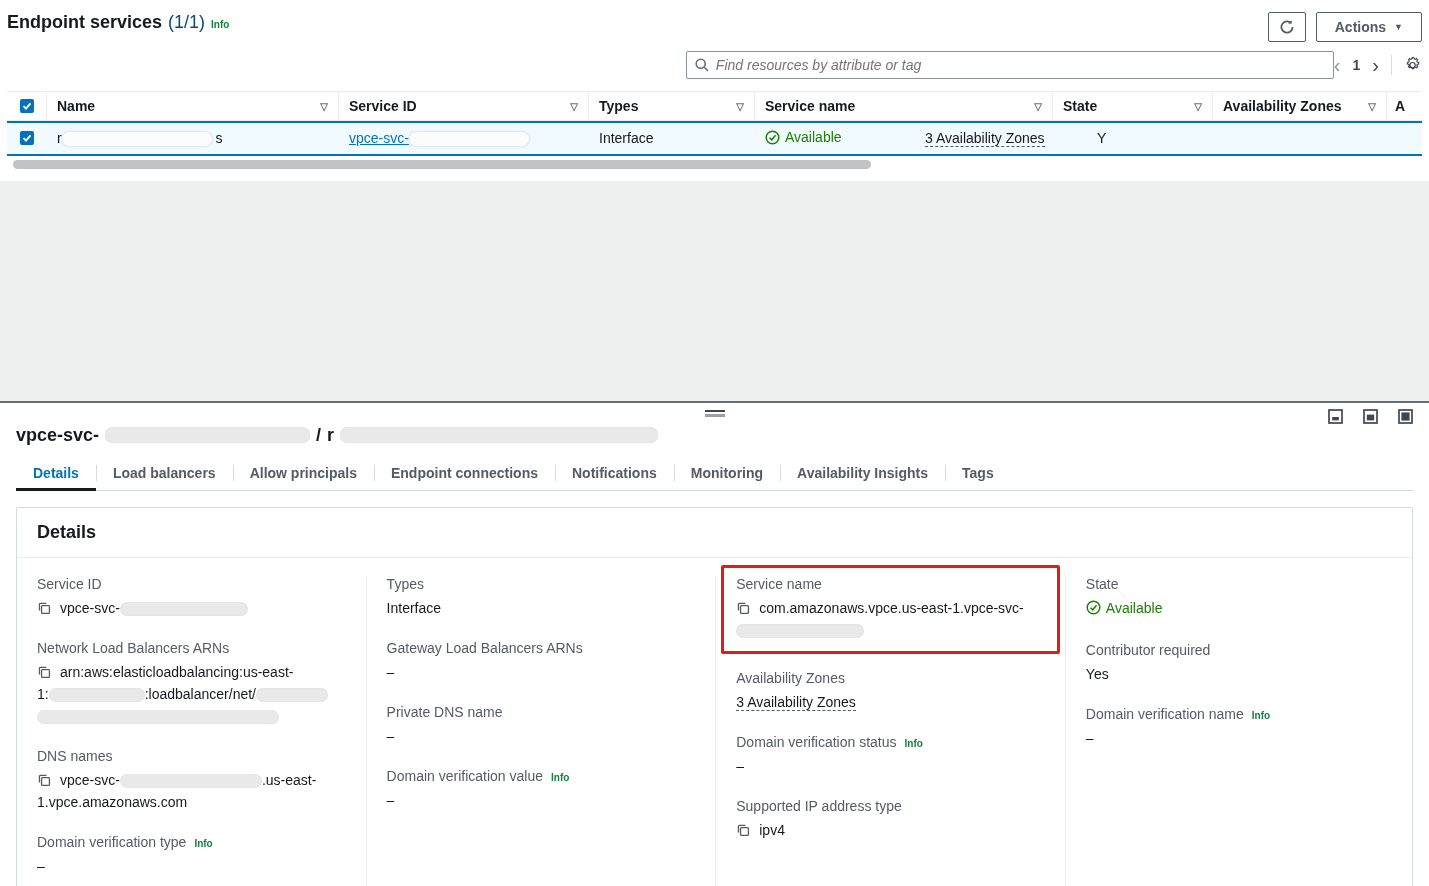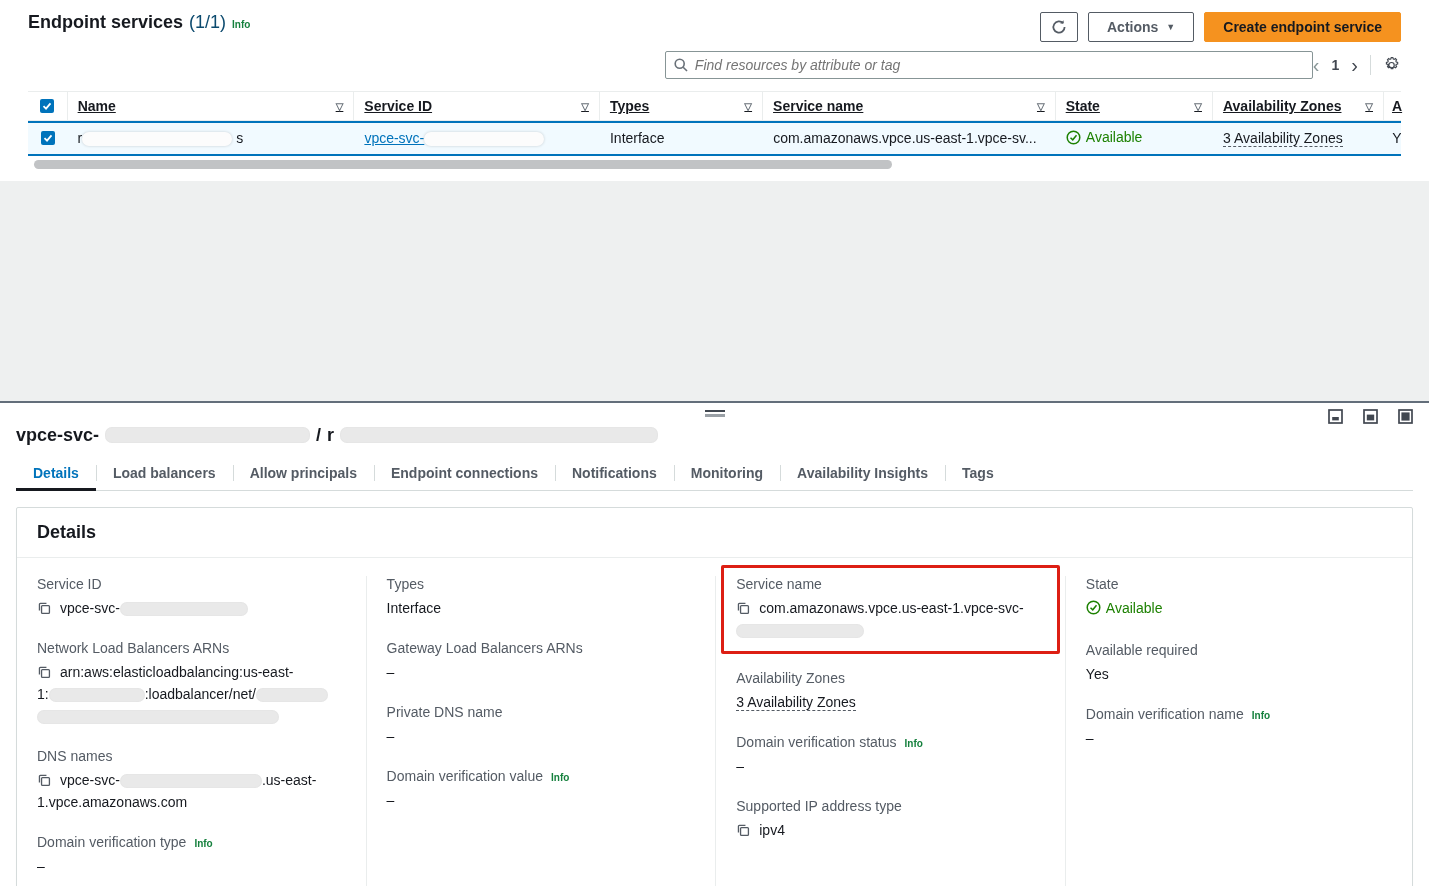--- a/index.html
+++ b/index.html
@@ -1,20 +1,20 @@
 <!DOCTYPE html>
 <html><head>
 <meta charset="utf-8">
 <style>
   * { margin:0; padding:0; box-sizing:border-box; }
   html,body { width:1429px; height:886px; overflow:hidden; background:#fff;
     font-family:"Liberation Sans", sans-serif; font-size:14px; color:#16191f; }
 
   
-  .top-section { background:#fff; padding:0 28px; }
+  .top-section { background:#fff; padding:0 7px; }
   .header-row { display:flex; justify-content:space-between; align-items:flex-start; padding-top:12px; }
   .page-title { font-size:18px; font-weight:700; display:flex; align-items:baseline; gap:6px; }
   .page-title .count { font-weight:400; color:#0c4a6e; }
   .info-link { color:#15803d; font-size:10px; font-weight:700; text-decoration:none; cursor:pointer; }
   .hdr-actions { display:flex; gap:10px; }
   .btn { height:30px; border:1px solid #545b64; background:#fff; color:#545b64; font-weight:700;
          font-size:14px; border-radius:2px; padding:0 18px; display:flex; align-items:center; gap:8px; cursor:pointer;
          font-family:"Liberation Sans", sans-serif; }
   .btn-icon { width:38px; justify-content:center; padding:0; }
   .btn-primary { background:#f5921f; border-color:#f5921f; color:#16191f; }
@@ -29,21 +29,21 @@
   .pg-chevron { font-size:20px; line-height:1; cursor:pointer; color:#879596; }
   .pg-chevron.next { color:#414750; }
   .pg-num { font-weight:700; }
   .pg-divider { width:1px; height:20px; background:#d5dbdb; }
   .gear { cursor:pointer; color:#414750; display:flex; }
 
   
   .table { margin-top:12px; }
   .thead { display:flex; border-top:1px solid #eaeded; border-bottom:1px solid #eaeded; }
   .th { font-weight:700; padding:5px 10px; display:flex; align-items:center; justify-content:space-between;
-        border-right:1px solid #eaeded; color:#16191f;text-decoration:underline; }
+        border-right:1px solid #eaeded; color:#16191f; }
   .th:last-child { border-right:none; }
   .sort { color:#687078; font-size:10px; cursor:pointer; }
   .trow { display:flex; background:#f1faff; border-top:2px solid #0073bb; border-bottom:2px solid #0073bb; align-items:center; }
   .td { padding:6px 10px; white-space:nowrap; overflow:hidden; }
   .c-check { width:40px; display:flex; justify-content:center; }
   .c-name  { width:292px; } .c-sid { width:250px; } .c-types { width:166px; }
   .c-sname { width:298px; } .c-state { width:160px; } .c-az { width:174px; } .c-last { width:17px; padding:6px 0 6px 8px; }
   .checkbox { width:14px; height:14px; background:#0073bb; border-radius:2px; display:inline-flex;
               align-items:center; justify-content:center; cursor:pointer; }
   .link { color:#0073bb; text-decoration:underline; cursor:pointer; }
@@ -110,23 +110,20 @@
           <svg width="16" height="16" viewBox="0 0 16 16">
               <path d="M13.6 8a5.6 5.6 0 1 1-1.5-3.8" fill="none" stroke="#545b64" stroke-width="1.8"></path>
               <path d="M12.6 1.2 v3.4 h-3.4 z" fill="#545b64"></path>
             </svg>
         </span>
       </button>
       <button class="btn">
         <span>Actions</span>
         <span class="caret">▼</span>
       </button>
-      <button class="btn btn-primary">
-        <span>Create endpoint service</span>
-      </button>
     </div>
   </div>
 
   <div class="search-row">
     <div class="search-box">
       <span>
         <svg width="14" height="14" viewBox="0 0 14 14">
             <circle cx="5.7" cy="5.7" r="4.5" fill="none" stroke="#687078" stroke-width="1.6"></circle>
             <line x1="9.2" y1="9.2" x2="13" y2="13" stroke="#687078" stroke-width="1.6"></line>
           </svg>
@@ -193,21 +190,20 @@
         </span>
       </div>
       <div class="td c-name">
         <span>r</span><span class="redact light" style="width:150px"></span>
         <span>s</span>
       </div>
       <div class="td c-sid">
         <a class="link"><span>vpce-svc-</span><span class="redact light" style="width:120px"></span></a>
       </div>
       <div class="td c-types">Interface</div>
-      <div class="td c-sname">com.amazonaws.vpce.us-east-1.vpce-sv...</div>
       <div class="td c-state">
         <span class="state-ok">
           <span>
             <svg width="15" height="15" viewBox="0 0 16 16">
                 <circle cx="8" cy="8" r="6.7" fill="none" stroke="#1d8102" stroke-width="1.6"></circle>
                 <polyline points="4.8,8.3 7.2,10.5 11.2,5.6" fill="none" stroke="#1d8102" stroke-width="1.6"></polyline>
               </svg>
           </span>
           <span>Available</span>
         </span>
@@ -391,21 +387,21 @@
                 <svg width="15" height="15" viewBox="0 0 16 16">
                     <circle cx="8" cy="8" r="6.7" fill="none" stroke="#1d8102" stroke-width="1.6"></circle>
                     <polyline points="4.8,8.3 7.2,10.5 11.2,5.6" fill="none" stroke="#1d8102" stroke-width="1.6"></polyline>
                   </svg>
               </span>
               <span>Available</span>
             </span>
           </div>
         </div>
         <div class="field">
-          <div class="flabel">Available required</div>
+          <div class="flabel">Contributor required</div>
           <div class="fvalue">Yes</div>
         </div>
         <div class="field">
           <div class="flabel">
             <span>Domain verification name</span>
             <a class="info-link">Info</a>
           </div>
           <div class="fvalue">–</div>
         </div>
       </div>

